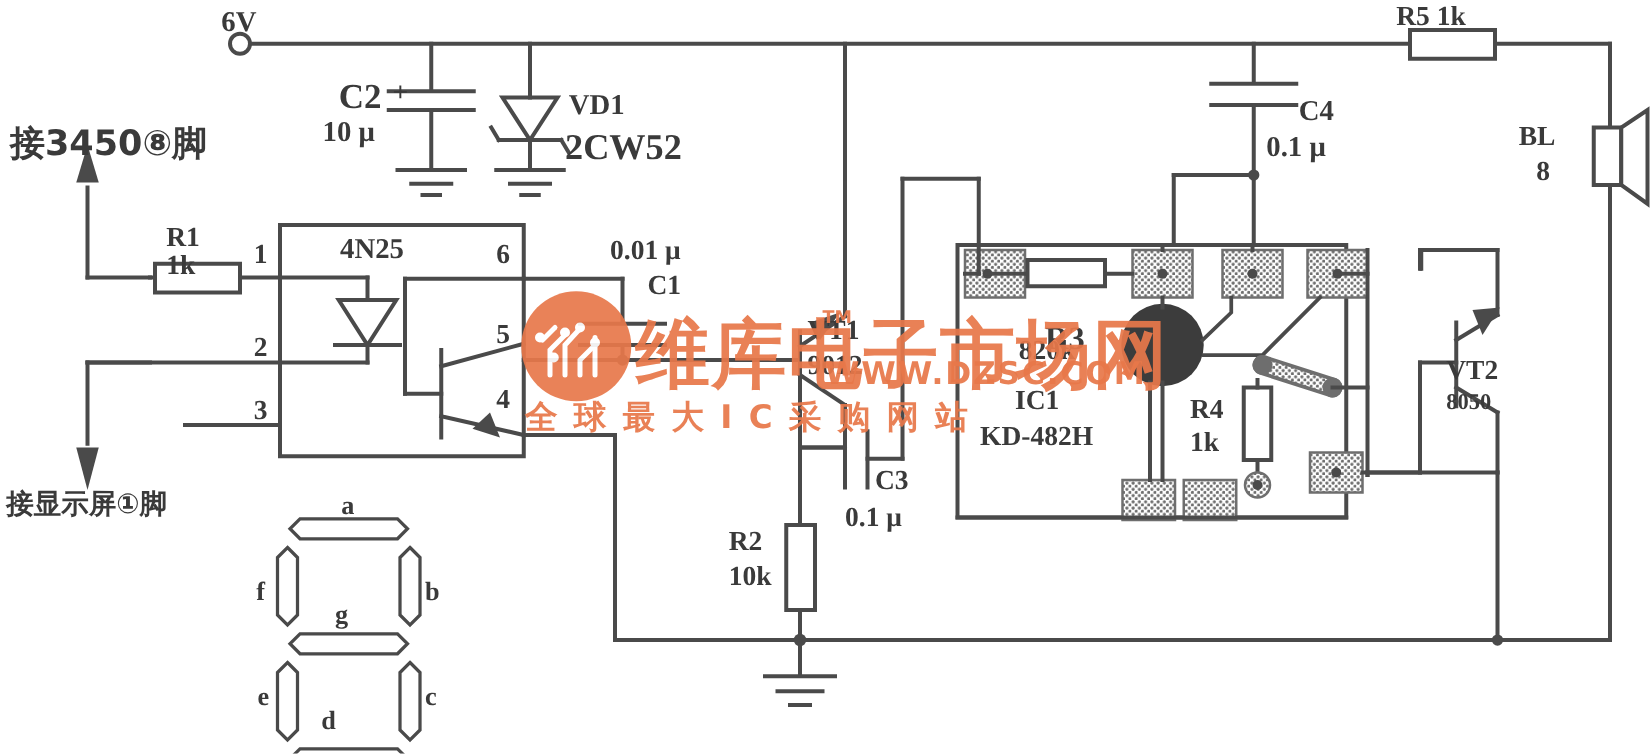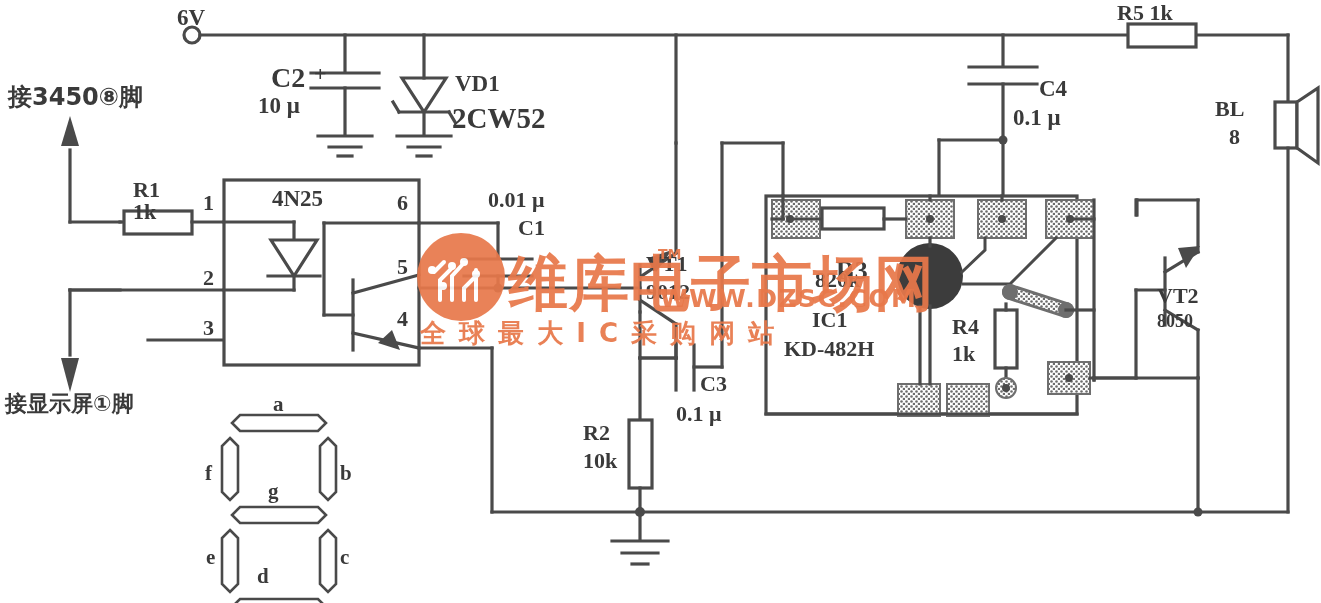--- a/index.html
+++ b/index.html
@@ -264,21 +264,21 @@
       <polygon points="328,530 336,538 336,584 328,592 320,584 320,538"></polygon>
       <polygon points="230,530 238,538 238,584 230,592 222,584 222,538"></polygon>
       <polygon points="240,599 318,599 326,607 318,615 240,615 232,607"></polygon>
     </g>
 
   </g>
 </svg>
 
 <div class="lbl" style="left:177px;top:6px;font-size:23px;">6V</div>
 
-<div class="lbl cn" style="left:8px;top:85px;font-size:24px;">接3450⑧脚</div>
+<div class="lbl cn" style="left:8px;top:100px;font-size:28px;">接3450⑧脚</div>
 
 <div class="lbl cn" style="left:5px;top:392px;font-size:22px;">接显示屏①脚</div>
 
 <div class="lbl" style="left:133px;top:178px;font-size:22px;">R1</div>
 <div class="lbl" style="left:133px;top:200px;font-size:22px;">1k</div>
 
 <div class="lbl" style="left:271px;top:63px;font-size:28px;">C2</div>
 <div class="lbl" style="left:258px;top:94px;font-size:23px;">10 μ</div>
 <div class="lbl" style="left:314px;top:62px;font-size:22px;">+</div>
 

